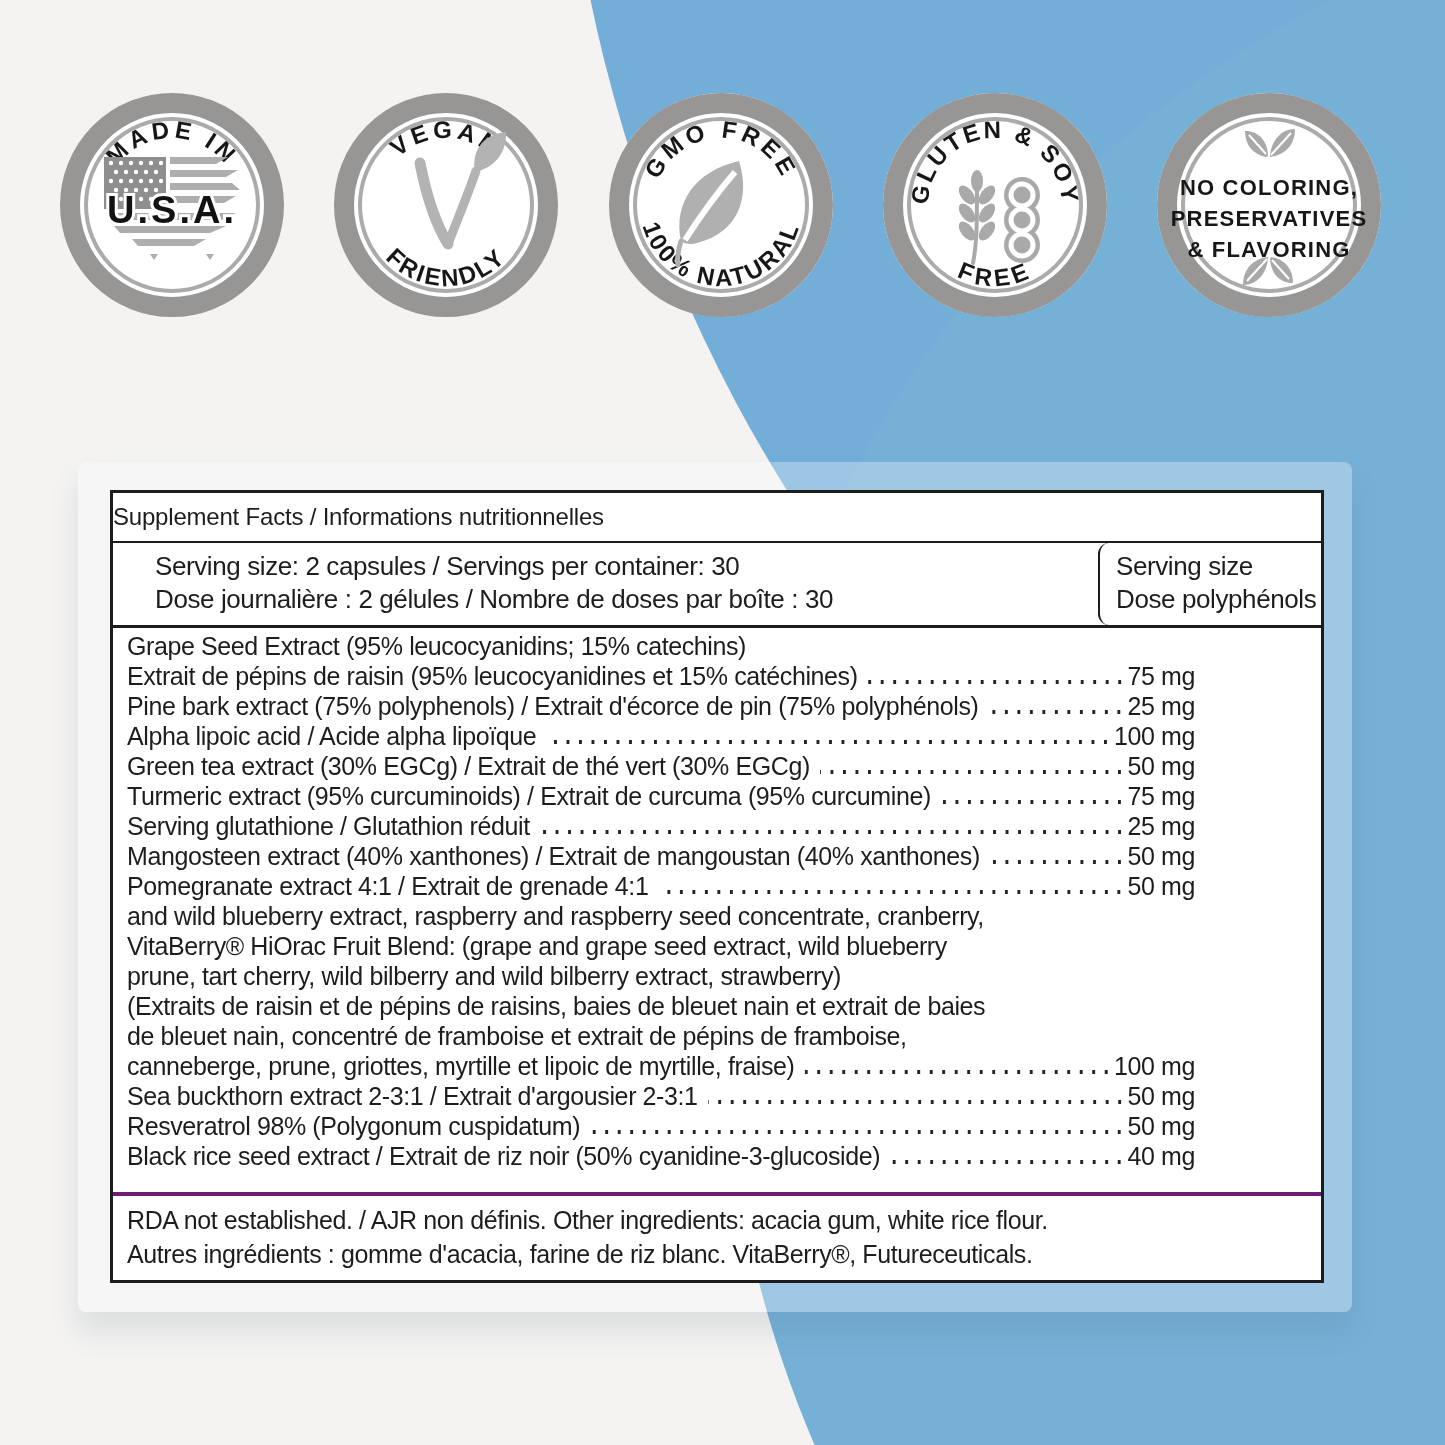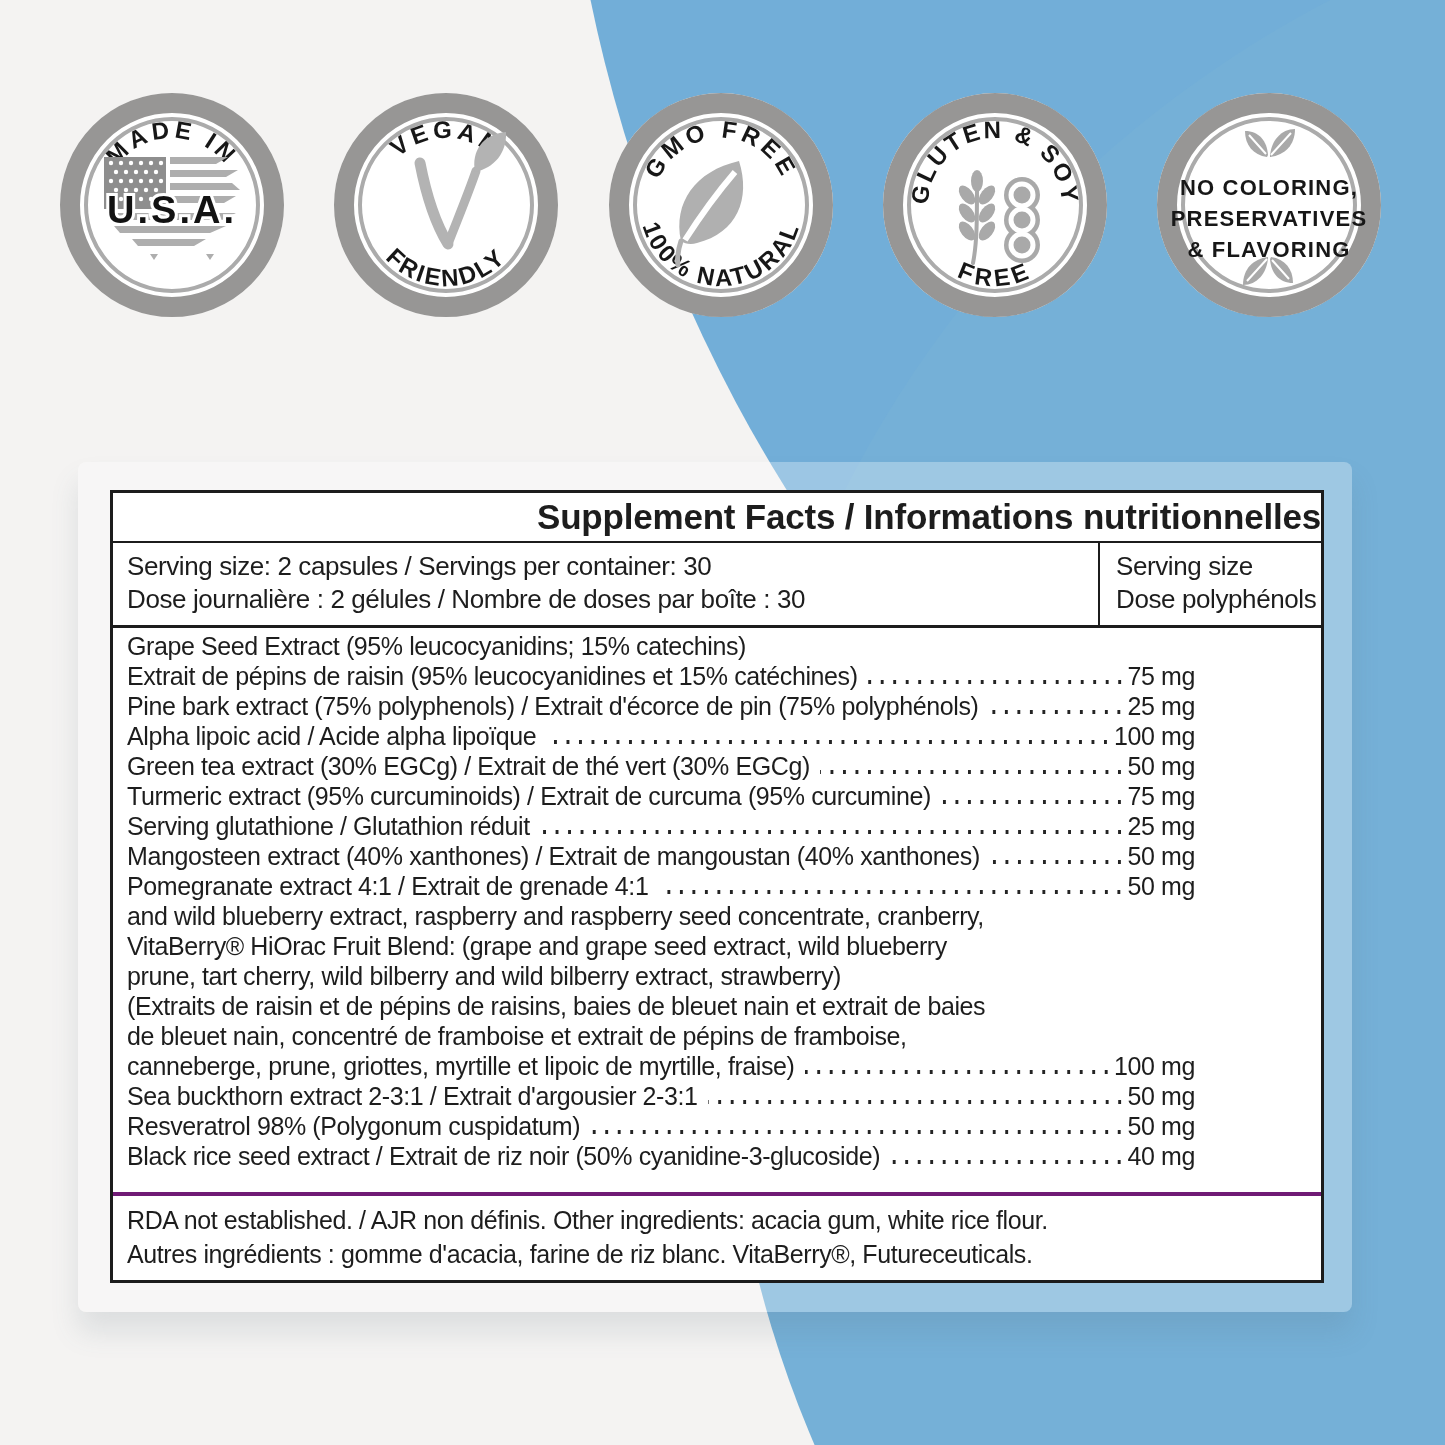--- a/index.html
+++ b/index.html
@@ -34,25 +34,25 @@
     box-shadow:0 20px 28px rgba(90,105,120,0.15);
   }
   .facts{
     position:absolute;left:32px;top:28px;width:1214px;height:793px;
     background:#ffffff;border:3px solid #1c1c1c;box-sizing:border-box;
     display:flex;flex-direction:column;
     letter-spacing:-0.4px;
   }
   .t-title{
     height:48px;line-height:47px;border-bottom:2px solid #1c1c1c;
-    text-align:right;font-weight:bold;font-size:35px;letter-spacing:-0.2px;
-  }
-  .t-serving{display:flex;border-bottom:3px solid #1c1c1c;font-size:26px;line-height:33px;}
+    text-align:left;font-weight:normal;font-size:24px;letter-spacing:-0.2px;
+  }
+  .t-serving{display:flex;border-bottom:3px solid #1c1c1c;font-size:26px;line-height:33px;padding-left:28px;}
   .t-serving-left{flex:1 1 auto;padding:7px 10px 9px 14px;}
-  .t-serving-right{width:223px;flex:0 0 auto;border-left:2px solid #1c1c1c;padding:7px 0 9px 16px;box-sizing:border-box;}
+  .t-serving-right{width:223px;flex:0 0 auto;border-left:2px solid #1c1c1c;padding:7px 0 9px 16px;box-sizing:border-box;border-radius:11px;}
   .t-ing{flex:1 1 auto;padding:3px 126px 6px 14px;font-size:25px;line-height:30px;}
   .ing-row{display:flex;align-items:baseline;height:30px;}
   .ing-text{white-space:nowrap;}
   .ing-dots{
     flex:1 1 auto;min-width:12px;align-self:flex-end;height:8px;
     background-image:radial-gradient(circle 1.9px at 50% 50%, #242424 97%, transparent 100%);
     background-size:12.5px 8px;background-repeat:repeat-x;background-position:right center;
     margin:0 2px 5px 10px;
   }
   .ing-val{white-space:nowrap;}

